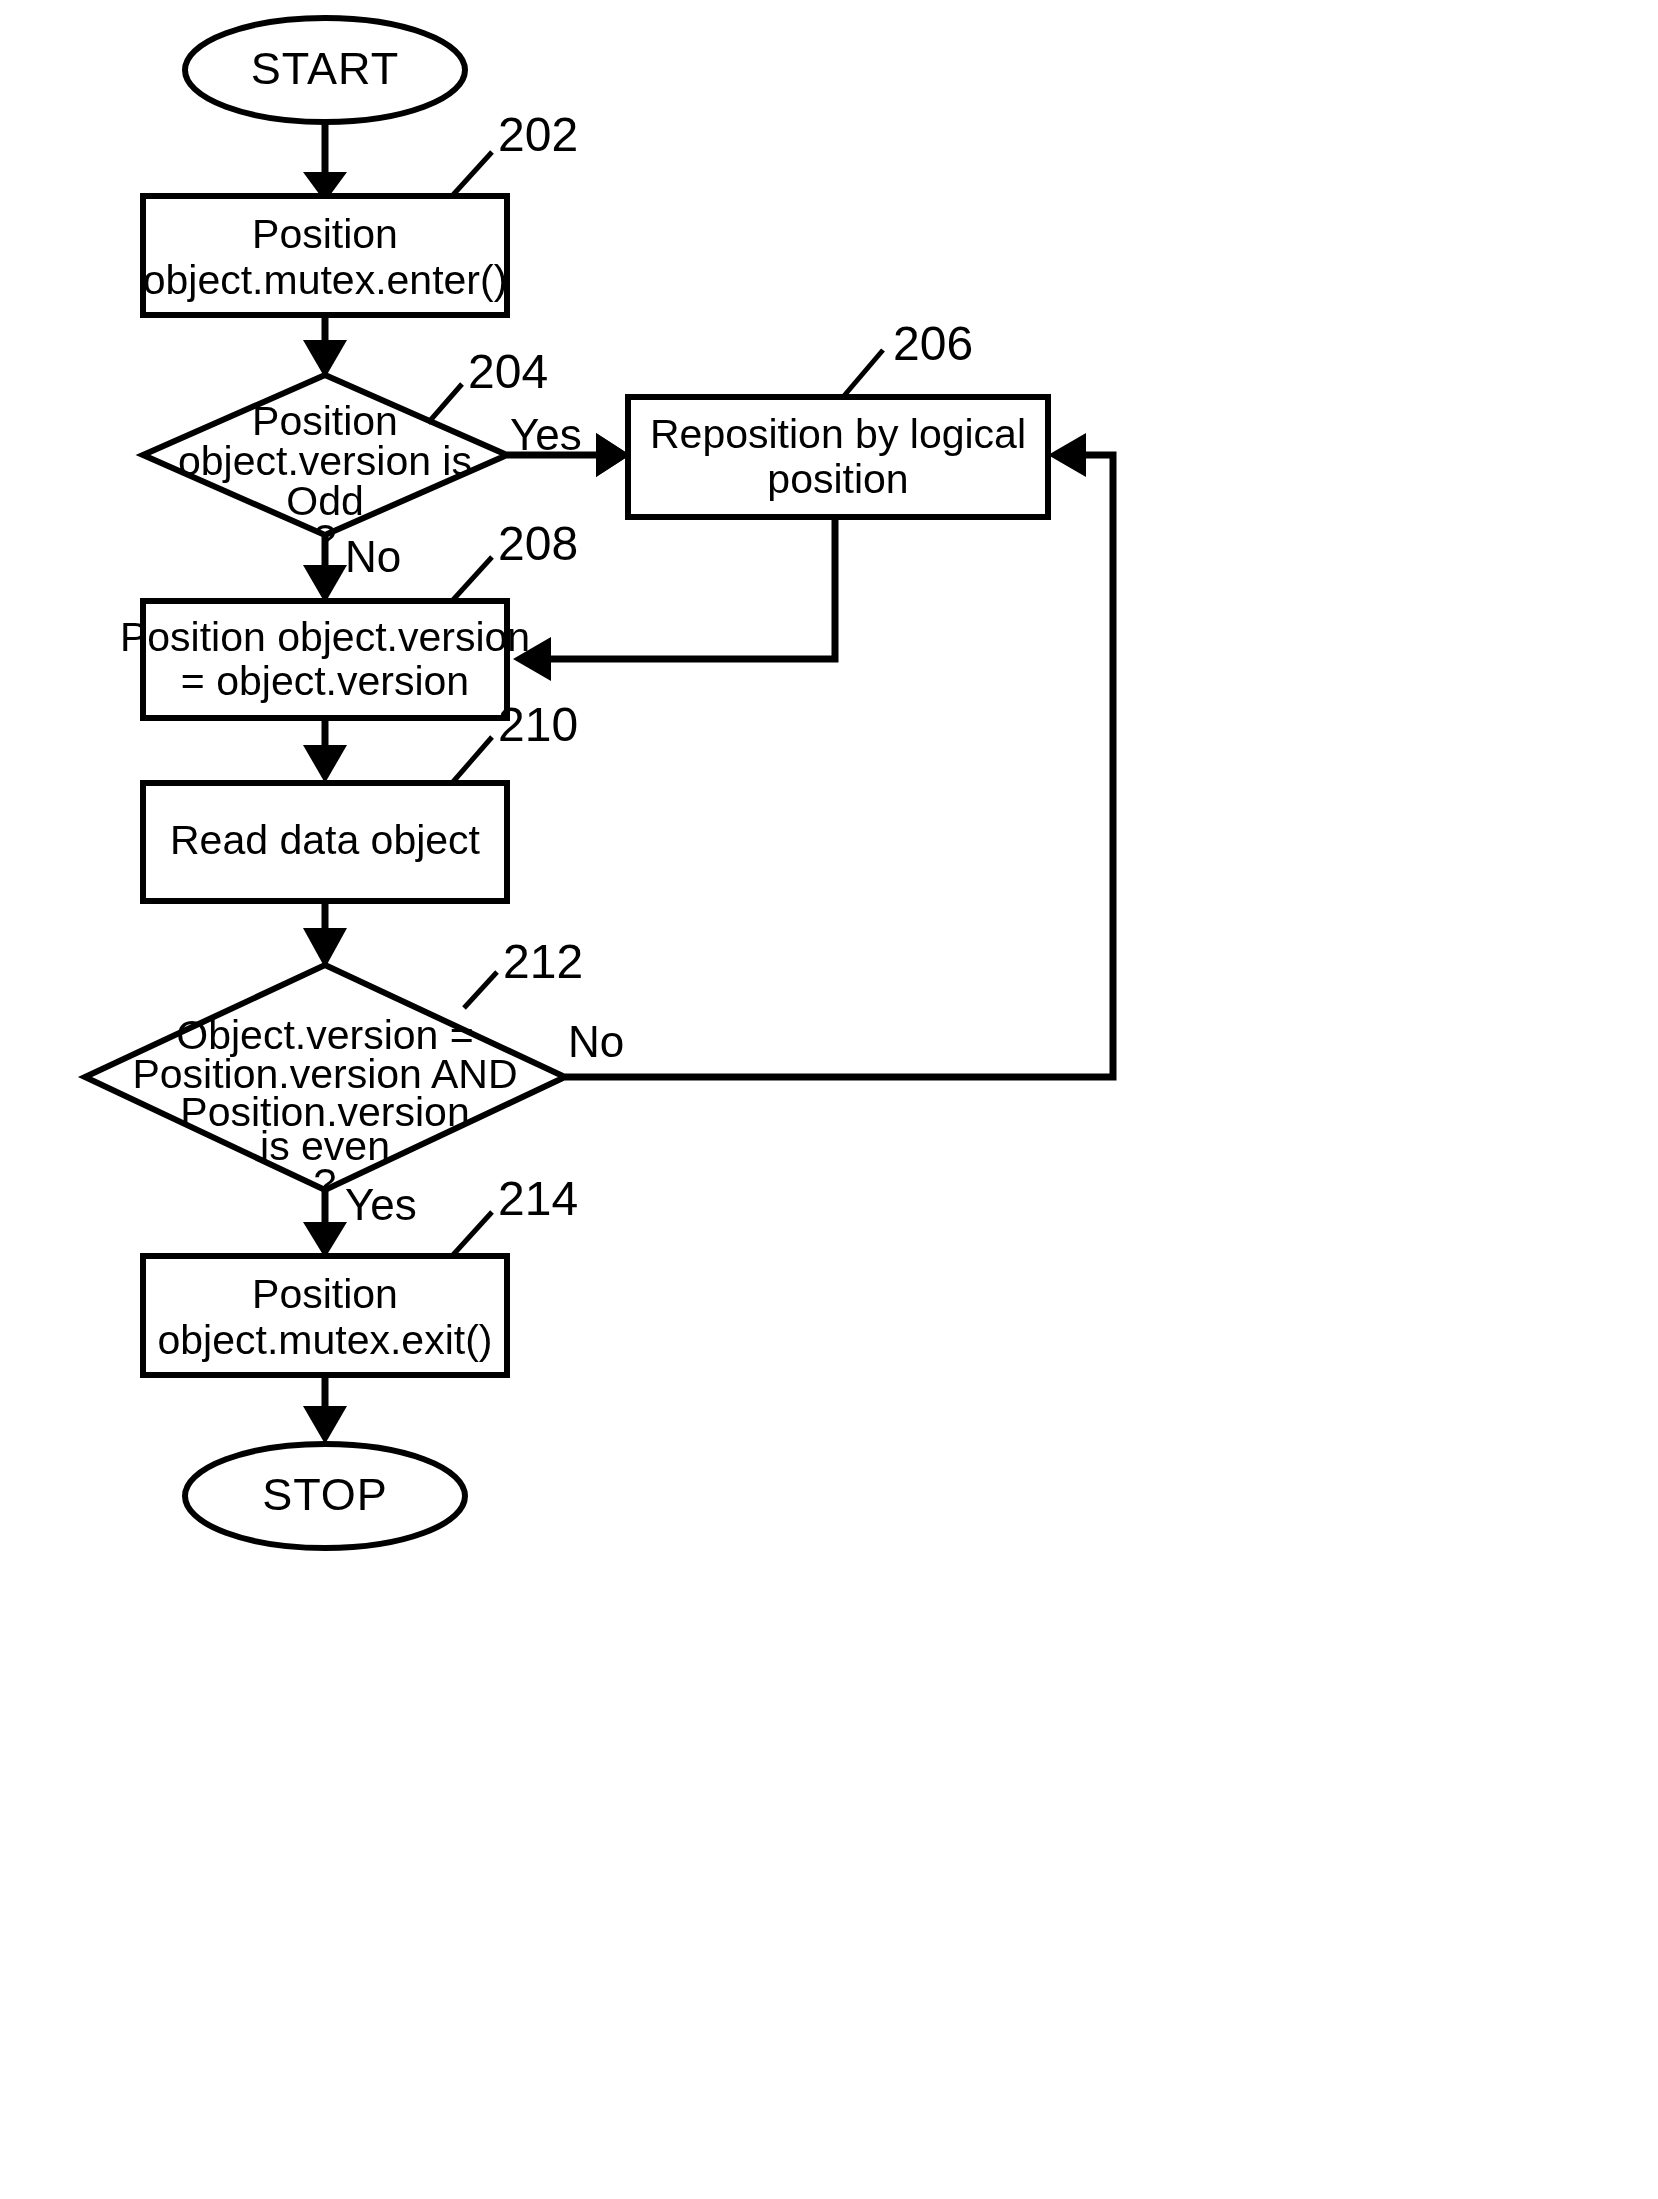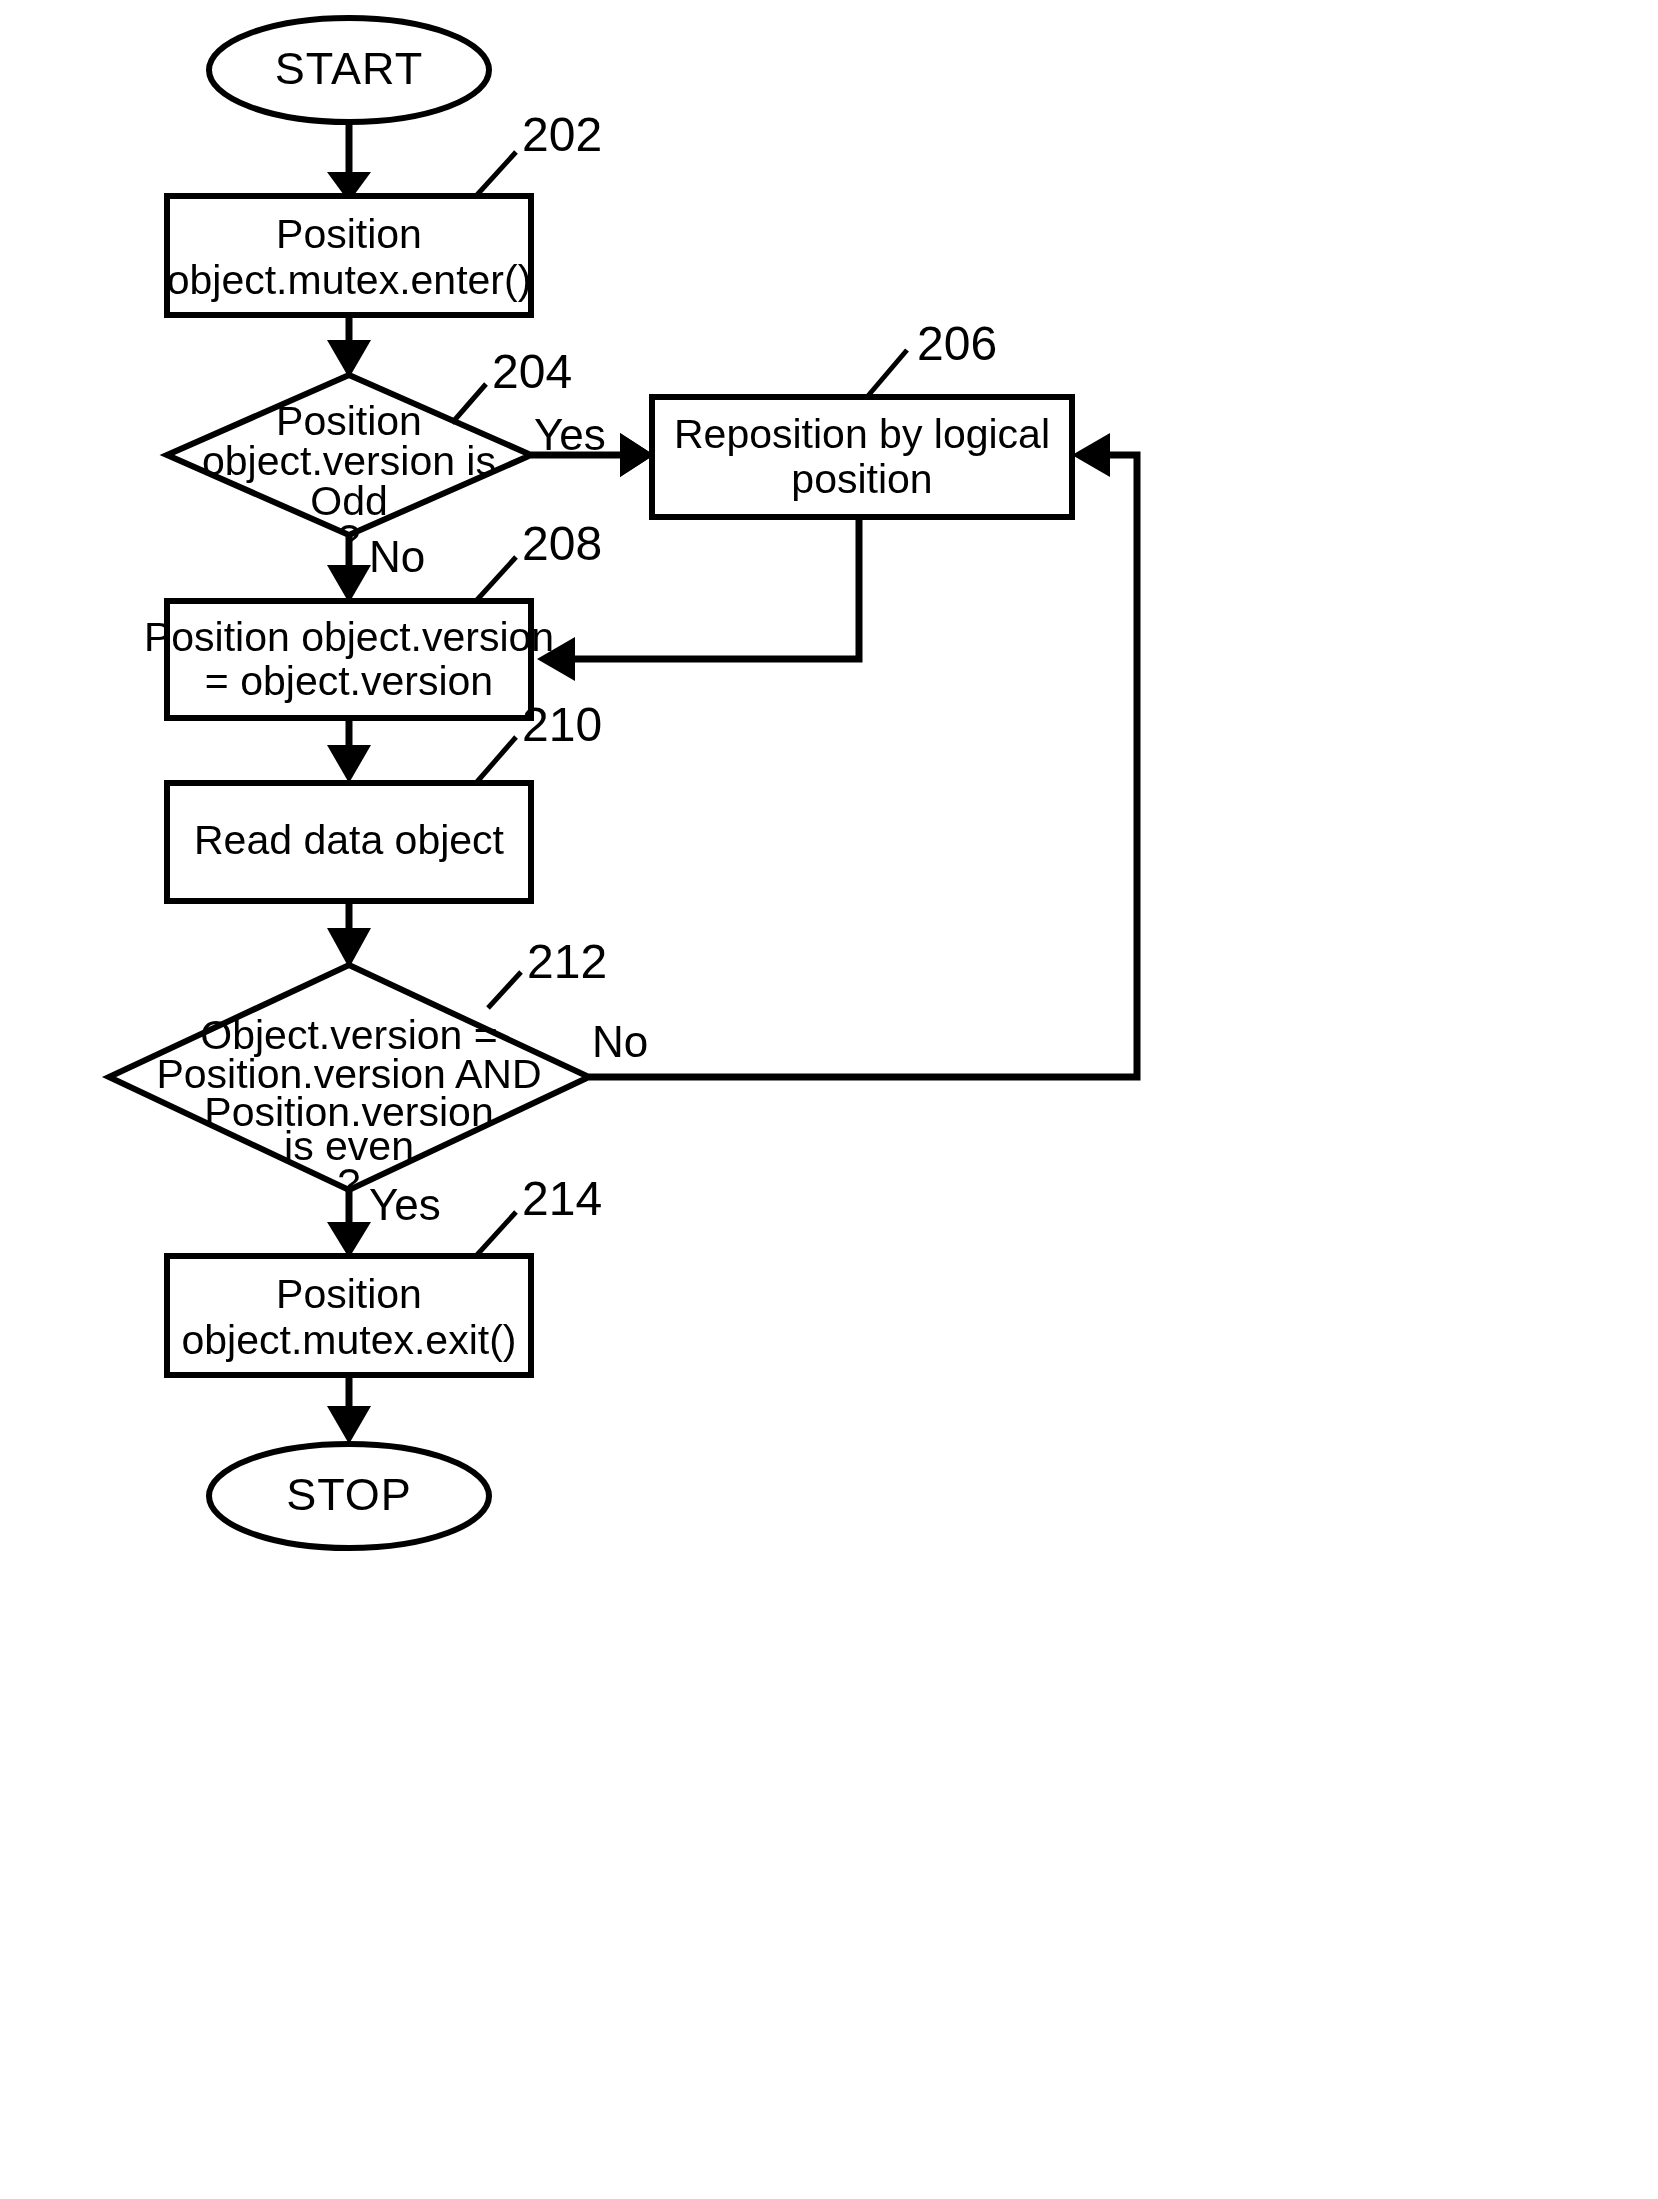--- a/index.html
+++ b/index.html
@@ -9,21 +9,20 @@
   }
   body {
     font-family: "Liberation Sans", sans-serif;
   }
   #diagram-root {
     position: relative;
     width: 1493px;
     height: 2199px;
     background: #ffffff;
     overflow: hidden;
-    padding-left: 24px;
   }
   svg#flowchart {
     display: block;
     width: 1658px;
     height: 2199px;
   }
   .shape-stroke {
     fill: #ffffff;
     stroke: #000000;
     stroke-width: 6;

